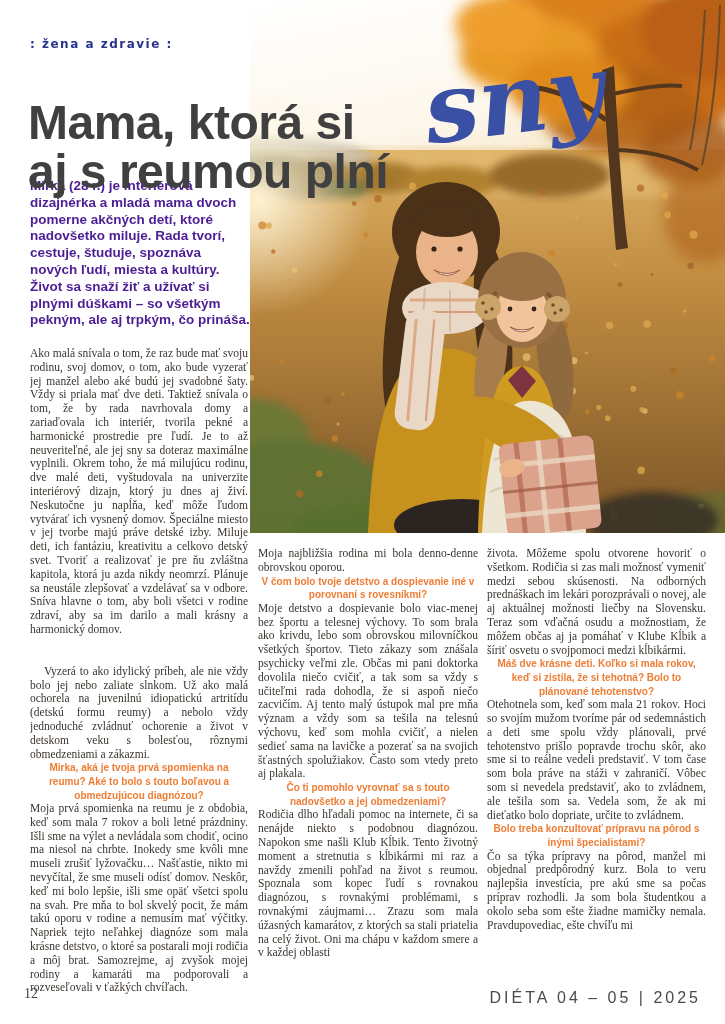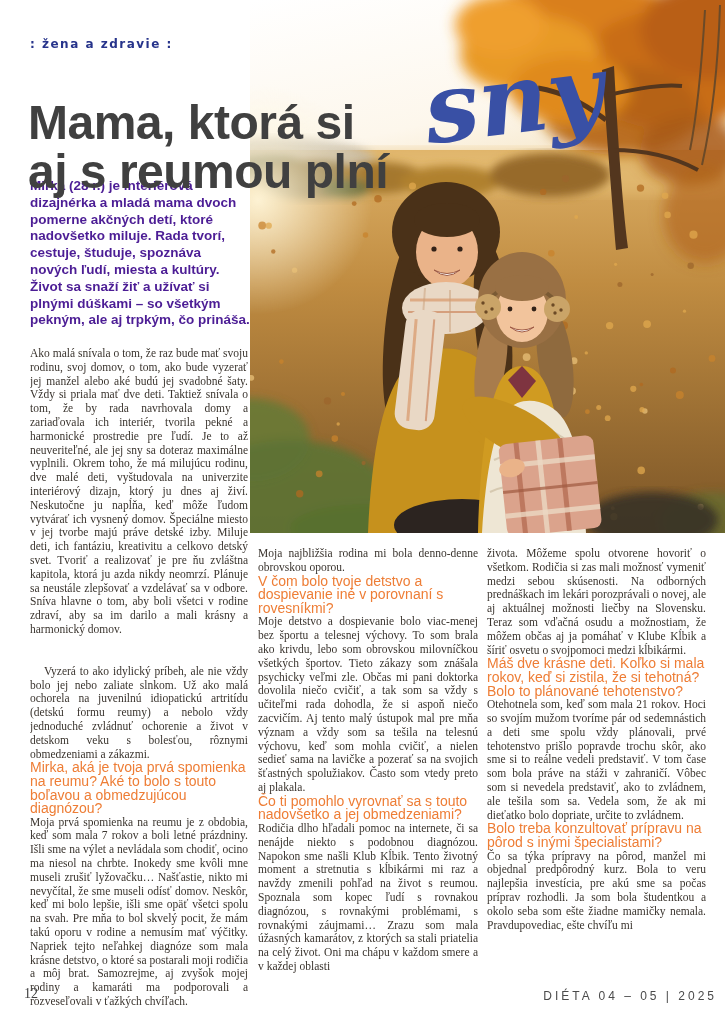--- a/index.html
+++ b/index.html
@@ -43,31 +43,31 @@
     font-size:11.5px;line-height:13.8px;color:#3a342e;
     text-align:justify;
   }
   .col-1{left:30px;top:347px;width:218px;height:662px;}
   .col-2{left:258px;top:547px;width:220px;height:464px;}
   .col-3{left:487px;top:547px;width:219px;height:464px;}
   .col p{margin:0;}
   .col p.indent{text-indent:14px;margin-top:28px;}
   .q{
     margin:9px 0 2px 0;
-    font-family:"Liberation Sans",sans-serif;font-weight:normal;
-    font-size:14px;line-height:13.6px;color:#ee7d35;text-align:left;
+    font-family:"Liberation Sans",sans-serif;font-weight:bold;
+    font-size:10px;line-height:13.6px;color:#ee7d35;text-align:center;
   }
   
   .page-number{
     position:absolute;left:24px;top:986px;
     font-family:"Liberation Serif",serif;font-size:14px;color:#3f3f3f;
   }
   .issue{
-    position:absolute;right:8px;top:989px;
-    font-family:"Liberation Sans",sans-serif;font-size:12px;
+    position:absolute;right:24px;top:989px;
+    font-family:"Liberation Sans",sans-serif;font-size:16px;
     letter-spacing:3px;color:#4a4a4a;
   }
 </style>
 </head>
 <body>
 
 <div class="page">
 
   <div class="photo">
     <svg width="475" height="533" viewBox="0 0 475 533" xmlns="http://www.w3.org/2000/svg">

